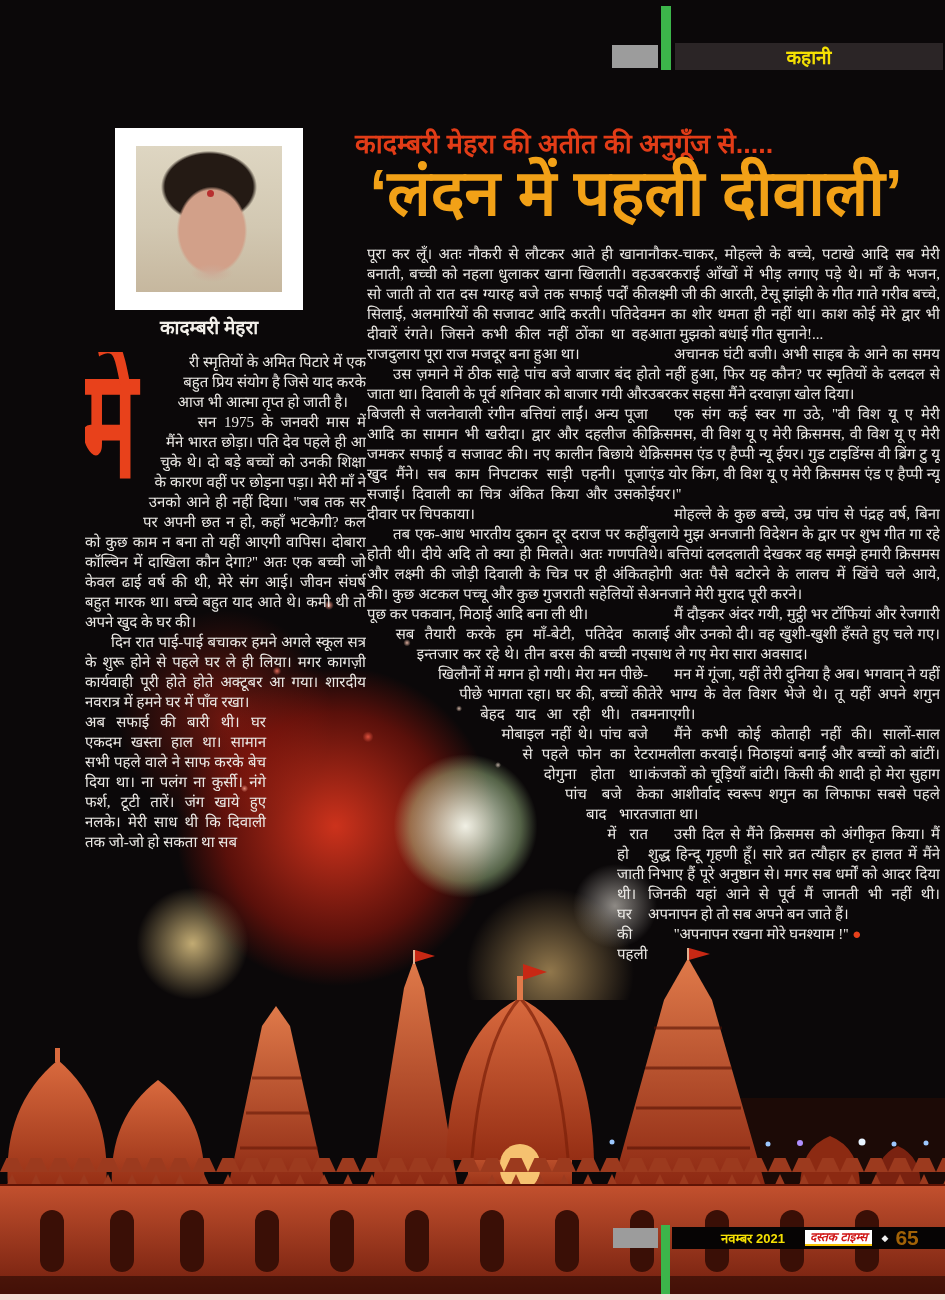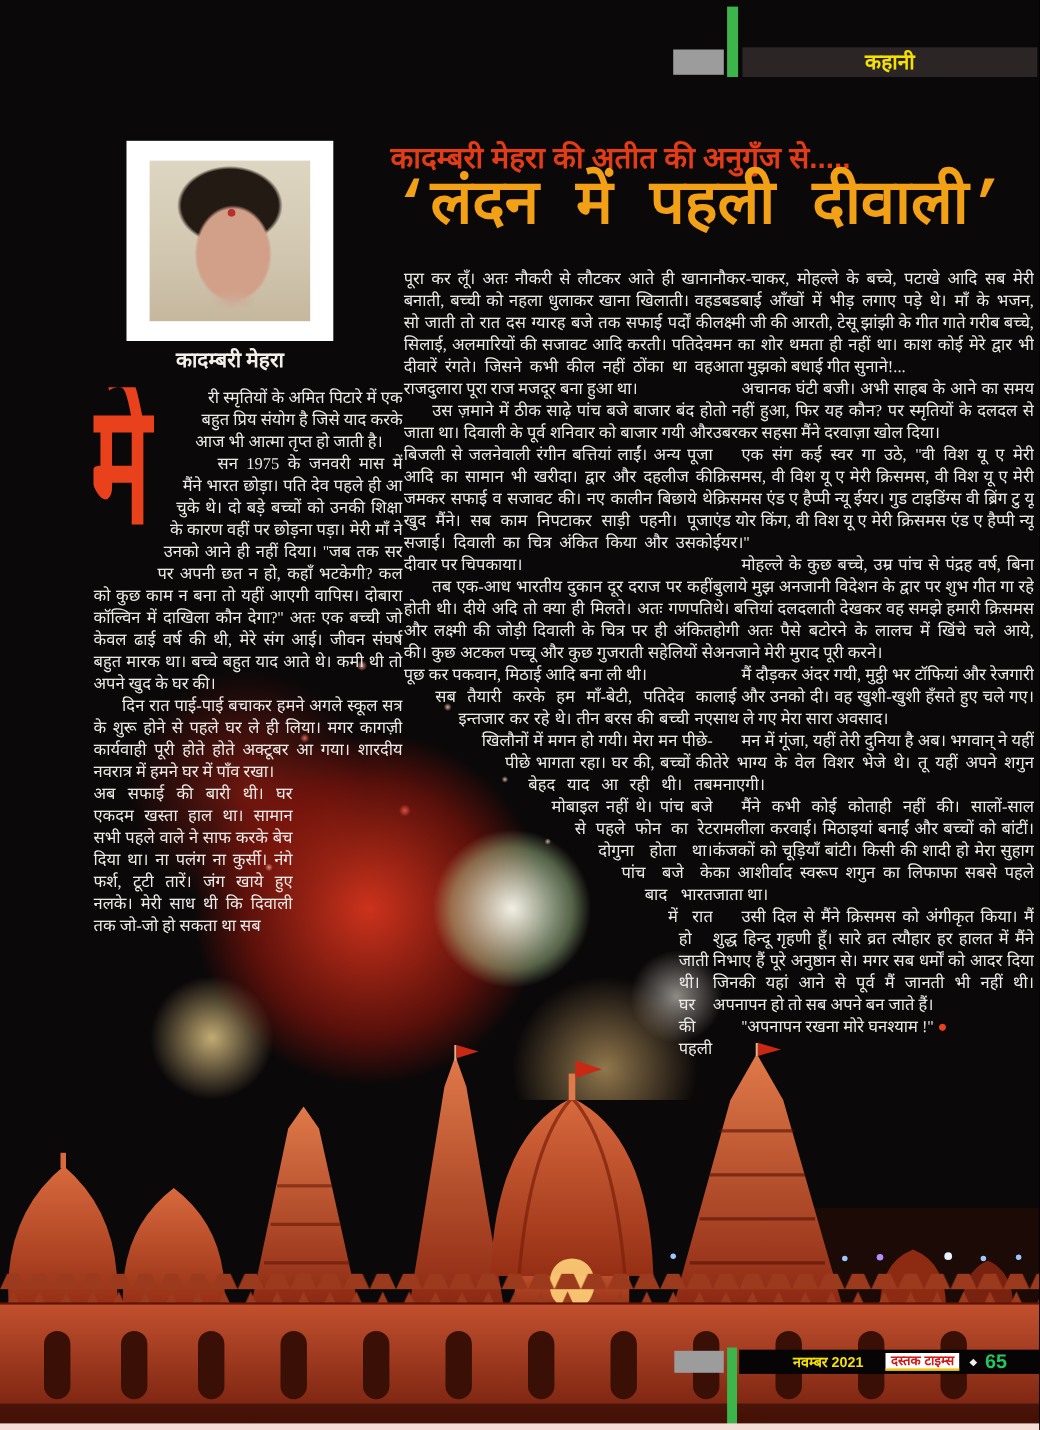--- a/index.html
+++ b/index.html
@@ -2,27 +2,27 @@
 <html lang="hi"><head>
 <meta charset="utf-8">
 <style>
   html,body{margin:0;padding:0;background:#000;}
   .page{position:relative;width:945px;height:1300px;background:#0b0809;overflow:hidden;
         font-family:"Liberation Serif","DejaVu Serif",serif;}
   
   .h-green{position:absolute;left:661px;top:6px;width:10px;height:64px;background:#3cb54a;}
   .h-gray{position:absolute;left:612px;top:45px;width:46px;height:23px;background:#9c9c9c;}
   .h-strip{position:absolute;left:675px;top:43px;width:268px;height:27px;background:#2b2526;
-           display:flex;align-items:flex-start;justify-content:center;}
+           display:flex;align-items:center;justify-content:center;}
   .h-strip span{color:#f5e003;font-weight:700;font-size:19px;font-family:"Liberation Sans",sans-serif;}
   
   .kicker{position:absolute;left:355px;top:124px;width:585px;color:#e23c17;
           font-weight:700;font-size:27px;font-family:"Liberation Sans",sans-serif;}
   .title{position:absolute;left:330px;top:158px;width:612px;margin:0;text-align:center;color:#f2a117;
-         font-weight:700;font-size:56px;line-height:1.1;font-family:Liberation Mono, monospace;}
+         font-weight:700;font-size:64px;line-height:1.1;font-family:Liberation Sans, sans-serif;}
   
   .photo-frame{position:absolute;left:115px;top:128px;width:188px;height:182px;background:#fff;}
   .portrait{position:absolute;left:21px;top:18px;width:146px;height:146px;
     background:
       radial-gradient(ellipse 30px 13px at 52% 87%, rgba(205,170,150,.95), rgba(205,170,150,0) 70%),
       radial-gradient(ellipse 56px 70px at 52% 58%, #d2a089 58%, rgba(210,160,137,0) 63%),
       radial-gradient(ellipse 80px 60px at 50% 28%, #241a14 55%, rgba(36,26,20,0) 60%),
       linear-gradient(180deg,#ded6c2 0%,#d2c8b2 55%,#c6b79e 100%);}
   .bindi{position:absolute;left:71px;top:44px;width:7px;height:7px;border-radius:50%;background:#b82f2f;}
   .photo-caption{position:absolute;left:115px;top:314px;width:188px;text-align:center;color:#f2efe9;
@@ -59,23 +59,23 @@
       radial-gradient(circle 60px at 90% 80%, rgba(250,245,235,.55), transparent 70%);}
   .temple{position:absolute;left:0;top:948px;width:945px;height:352px;z-index:1;}
   .bottom-edge{position:absolute;left:0;top:1294px;width:945px;height:6px;background:#f4ded6;z-index:5;}
   
   .f-gray{position:absolute;left:613px;top:1228px;width:45px;height:20px;background:#9c9c9c;z-index:4;}
   .f-green{position:absolute;left:661px;top:1225px;width:9px;height:70px;background:#3cb54a;z-index:4;}
   .f-strip{position:absolute;left:672px;top:1227px;width:273px;height:22px;background:#060404;z-index:4;
            display:flex;align-items:center;padding-left:37px;}
   .f-date{color:#f5e003;font-weight:700;font-size:13px;margin-left:12px;font-family:"Liberation Sans",sans-serif;}
   .f-logo{background:#fff;color:#d01818;font-weight:700;font-size:12px;line-height:14px;padding:0 5px;
-          margin-left:20px;border-bottom:2px solid #f5c400;font-family:"Liberation Sans",sans-serif;}
+          margin-left:20px;border-bottom:2px solid #f5c400;font-family:"Liberation Sans",sans-serif;font-style:italic;}
   .f-diamond{color:#efefef;font-size:9px;margin-left:9px;}
-  .f-num{color:#22c55e;font-weight:700;font-size:18px;margin-left:7px;font-family:"Liberation Sans",sans-serif;}
+  .f-num{color:#a16207;font-weight:700;font-size:21px;margin-left:7px;font-family:"Liberation Sans",sans-serif;}
 </style>
 </head>
 <body>
 
 <div class="page">
 
   <div class="fireworks"></div>
 
   <svg class="temple" viewBox="0 0 945 352" preserveAspectRatio="none">
     <defs>
@@ -184,21 +184,21 @@
 
   <div class="col col2">
     <p>पूरा कर लूँ। अतः नौकरी से लौटकर आते ही खाना बनाती, बच्ची को नहला धुलाकर खाना खिलाती। वह सो जाती तो रात दस ग्यारह बजे तक सफाई पर्दों की सिलाई, अलमारियों की सजावट आदि करती। पतिदेव दीवारें रंगते। जिसने कभी कील नहीं ठोंका था वह राजदुलारा पूरा राज मजदूर बना हुआ था।</p>
     <p>उस ज़माने में ठीक साढ़े पांच बजे बाजार बंद हो जाता था। दिवाली के पूर्व शनिवार को बाजार गयी और बिजली से जलनेवाली रंगीन बत्तियां लाईं। अन्य पूजा आदि का सामान भी खरीदा। द्वार और दहलीज की जमकर सफाई व सजावट की। नए कालीन बिछाये थे खुद मैंने। सब काम निपटाकर साड़ी पहनी। पूजा सजाई। दिवाली का चित्र अंकित किया और उसको दीवार पर चिपकाया।</p>
     <p>तब एक-आध भारतीय दुकान दूर दराज पर कहीं होती थी। दीये अदि तो क्या ही मिलते। अतः गणपति और लक्ष्मी की जोड़ी दिवाली के चित्र पर ही अंकित की। कुछ अटकल पच्चू और कुछ गुजराती सहेलियों से पूछ कर पकवान, मिठाई आदि बना ली थी।</p>
     <div class="col2-cut"></div>
     <p>सब तैयारी करके हम माँ-बेटी, पतिदेव का इन्तजार कर रहे थे। तीन बरस की बच्ची नए खिलौनों में मगन हो गयी। मेरा मन पीछे-पीछे भागता रहा। घर की, बच्चों की बेहद याद आ रही थी। तब मोबाइल नहीं थे। पांच बजे से पहले फोन का रेट दोगुना होता था। पांच बजे के बाद भारत में रात हो जाती थी। घर की पहली दीवाली और मैं अकेली। बहनें, भाई बेटा बेटी, माँ पापा, पुराने</p>
   </div>
 
   <div class="col col3">
-    <p>नौकर-चाकर, मोहल्ले के बच्चे, पटाखे आदि सब मेरी डबडबाई आँखों में भीड़ लगाए पड़े थे। माँ के भजन, लक्ष्मी जी की आरती, टेसू झांझी के गीत गाते गरीब बच्चे, मन का शोर थमता ही नहीं था। काश कोई मेरे द्वार भी आता मुझको बधाई गीत सुनाने!...</p>
+    <p>नौकर-चाकर, मोहल्ले के बच्चे, पटाखे आदि सब मेरी उबरकराई आँखों में भीड़ लगाए पड़े थे। माँ के भजन, लक्ष्मी जी की आरती, टेसू झांझी के गीत गाते गरीब बच्चे, मन का शोर थमता ही नहीं था। काश कोई मेरे द्वार भी आता मुझको बधाई गीत सुनाने!...</p>
     <p>अचानक घंटी बजी। अभी साहब के आने का समय तो नहीं हुआ, फिर यह कौन? पर स्मृतियों के दलदल से उबरकर सहसा मैंने दरवाज़ा खोल दिया।</p>
     <p>एक संग कई स्वर गा उठे, ''वी विश यू ए मेरी क्रिसमस, वी विश यू ए मेरी क्रिसमस, वी विश यू ए मेरी क्रिसमस एंड ए हैप्पी न्यू ईयर। गुड टाइडिंग्स वी ब्रिंग टु यू एंड योर किंग, वी विश यू ए मेरी क्रिसमस एंड ए हैप्पी न्यू ईयर।''</p>
     <p>मोहल्ले के कुछ बच्चे, उम्र पांच से पंद्रह वर्ष, बिना बुलाये मुझ अनजानी विदेशन के द्वार पर शुभ गीत गा रहे थे। बत्तियां दलदलाती देखकर वह समझे हमारी क्रिसमस होगी अतः पैसे बटोरने के लालच में खिंचे चले आये, अनजाने मेरी मुराद पूरी करने।</p>
     <p>मैं दौड़कर अंदर गयी, मुट्ठी भर टॉफियां और रेजगारी लाई और उनको दी। वह खुशी-खुशी हँसते हुए चले गए। साथ ले गए मेरा सारा अवसाद।</p>
     <p>मन में गूंजा, यहीं तेरी दुनिया है अब। भगवान् ने यहीं तेरे भाग्य के वेल विशर भेजे थे। तू यहीं अपने शगुन मनाएगी।</p>
     <p>मैंने कभी कोई कोताही नहीं की। सालों-साल रामलीला करवाई। मिठाइयां बनाईं और बच्चों को बांटीं। कंजकों को चूड़ियाँ बांटी। किसी की शादी हो मेरा सुहाग का आशीर्वाद स्वरूप शगुन का लिफाफा सबसे पहले जाता था।</p>
     <p>उसी दिल से मैंने क्रिसमस को अंगीकृत किया। मैं शुद्ध हिन्दू गृहणी हूँ। सारे व्रत त्यौहार हर हालत में मैंने निभाए हैं पूरे अनुष्ठान से। मगर सब धर्मों को आदर दिया जिनकी यहां आने से पूर्व मैं जानती भी नहीं थी। अपनापन हो तो सब अपने बन जाते हैं।</p>
     <p>
       <span>''अपनापन रखना मोरे घनश्याम !''</span>
       <span class="end-dot">●</span>

